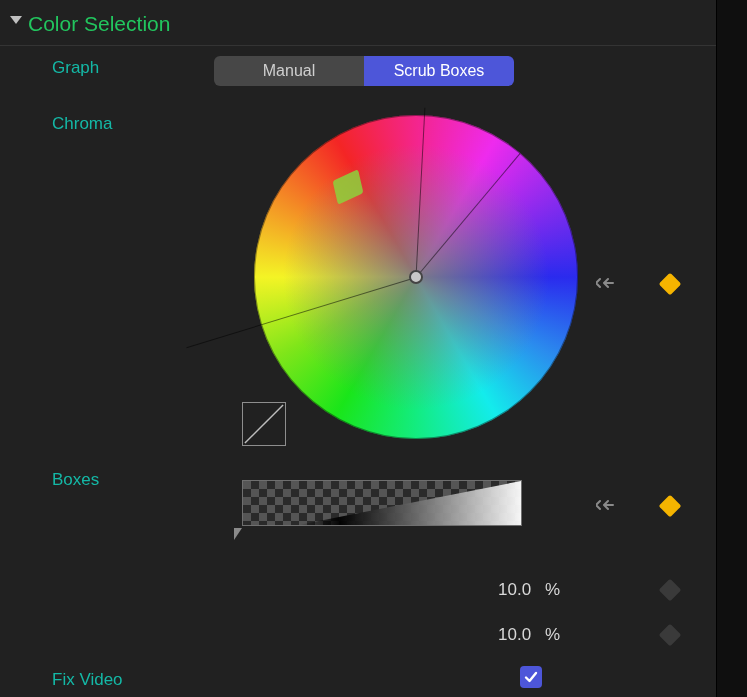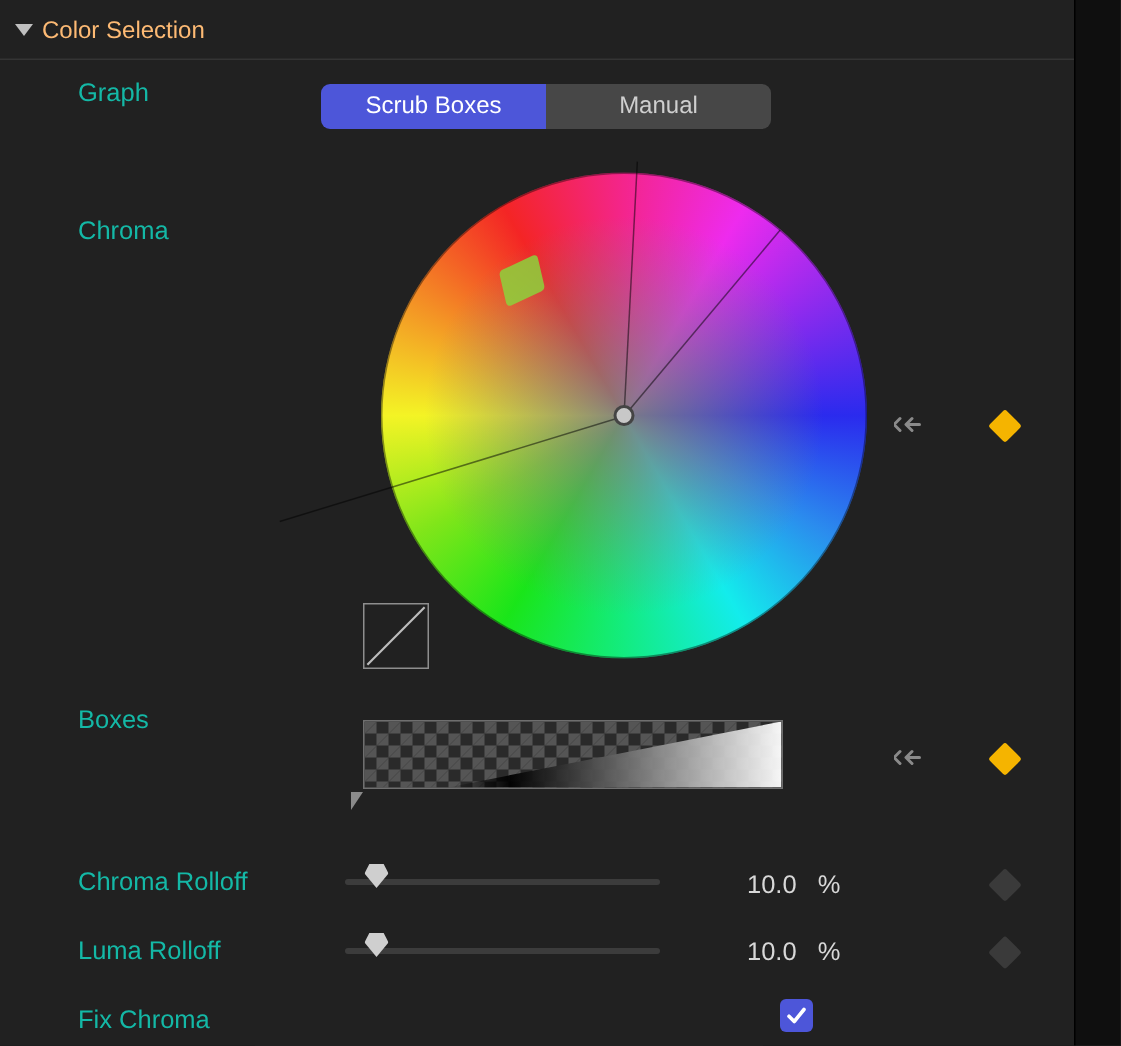--- a/index.html
+++ b/index.html
@@ -13,22 +13,22 @@
     -webkit-font-smoothing: antialiased;
   }
   .panel {
     width: 716px; height: 697px;
     background: #212121;
     position: relative;
   }
   .section-header {
     display: flex; align-items: center; gap: 8px;
     padding: 12px 10px 10px 28px;
-    color: #fdba74;
-    font-size: 16px;
+    color: #22c55e;
+    font-size: 21px;
     position: relative;
   }
   .section-header::after {
     content: ""; position: absolute;
     left: 0; right: 0; bottom: 0;
     height: 1px; background: #343434;
   }
   .disclosure-triangle {
     position: absolute; left: 10px; top: 16px;
     width: 0; height: 0;
@@ -186,29 +186,29 @@
 
   <div class="section-header">
     <span class="disclosure-triangle"></span>
     <span>Color Selection</span>
   </div>
 
   <div class="row" style="top:0;">
     <div class="label-col">Graph</div>
   </div>
   <div class="segmented">
+    <div class="seg">
+      <span>Manual</span>
+    </div>
     <div class="seg active">
       <span>Scrub Boxes</span>
     </div>
-    <div class="seg">
-      <span>Manual</span>
-    </div>
-  </div>
-
-  <div class="row" style="position:absolute; top:132px;">
+  </div>
+
+  <div class="row" style="position:absolute; top:102px;">
     <div class="label-col">Chroma</div>
   </div>
 
   <div class="chroma-block">
     <div class="wheel">
       <span class="wedge-line l1"></span>
       <span class="wedge-line l2"></span>
       <span class="wedge-line l3"></span>
       <span class="chroma-handle"></span>
       <span class="center-dot"></span>
@@ -238,52 +238,34 @@
     </div>
     <span class="luma-handle"></span>
   </div>
   <span class="reset-icon" style="left:596px; top:498px;">
     <svg viewBox="0 0 18 14">
         <path d="M17 7 L9 7 M12 3 L8 7 L12 11 M4 3 L0 7 L4 11" stroke="#8a8a8a" stroke-width="2" fill="none" stroke-linecap="round" stroke-linejoin="round"></path>
       </svg>
   </span>
   <span class="keyframe-diamond k-on" style="left:662px; top:498px;"></span>
 
-  <div class="row" style="position:absolute; top:566px; width:100%;">
-    <div class="label-col">Chroma Rolloff</div>
-    <div class="control-col">
-      <div class="hslider" style="margin-left:10px;">
-        <div class="track"></div>
-        <div class="thumb" style="left:10%;"></div>
-      </div>
-    </div>
-  </div>
   <div class="value-readout" style="left:498px; top:580px;">
     <span>10.0</span>
     <span style="margin-left:6px;">%</span>
   </div>
   <span class="keyframe-diamond k-off" style="left:662px; top:582px;"></span>
 
-  <div class="row" style="position:absolute; top:612px; width:100%;">
-    <div class="label-col">Luma Rolloff</div>
-    <div class="control-col">
-      <div class="hslider" style="margin-left:10px;">
-        <div class="track"></div>
-        <div class="thumb" style="left:10%;"></div>
-      </div>
-    </div>
-  </div>
   <div class="value-readout" style="left:498px; top:625px;">
     <span>10.0</span>
     <span style="margin-left:6px;">%</span>
   </div>
   <span class="keyframe-diamond k-off" style="left:662px; top:627px;"></span>
 
   <div class="row" style="position:absolute; top:658px; width:100%;">
-    <div class="label-col">Fix Chroma</div>
+    <div class="label-col">Fix Video</div>
   </div>
   <div class="checkbox" style="position:absolute; left:520px; top:666px;">
     <svg viewBox="0 0 16 16">
         <path d="M3 8.5 L6.5 12 L13 4" stroke="#fff" stroke-width="2.4" fill="none" stroke-linecap="round" stroke-linejoin="round"></path>
       </svg>
   </div>
 
   <div class="right-gutter"></div>
 </div>
 

